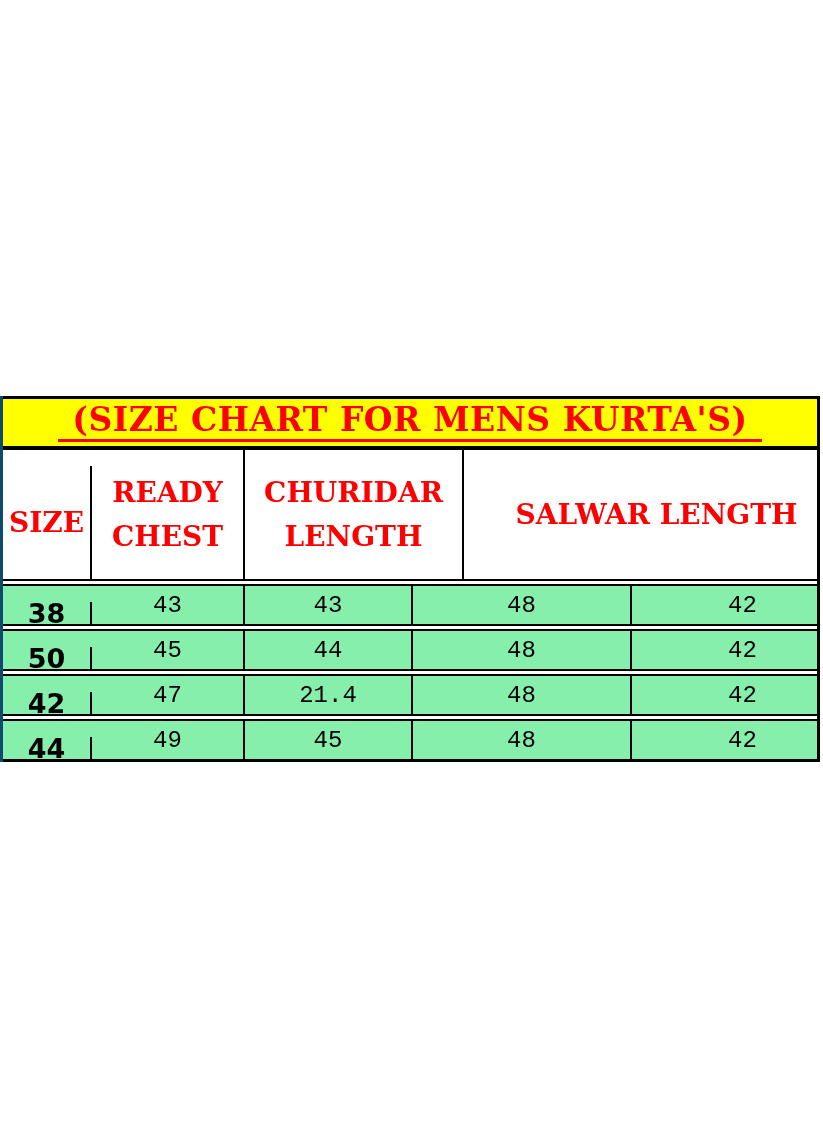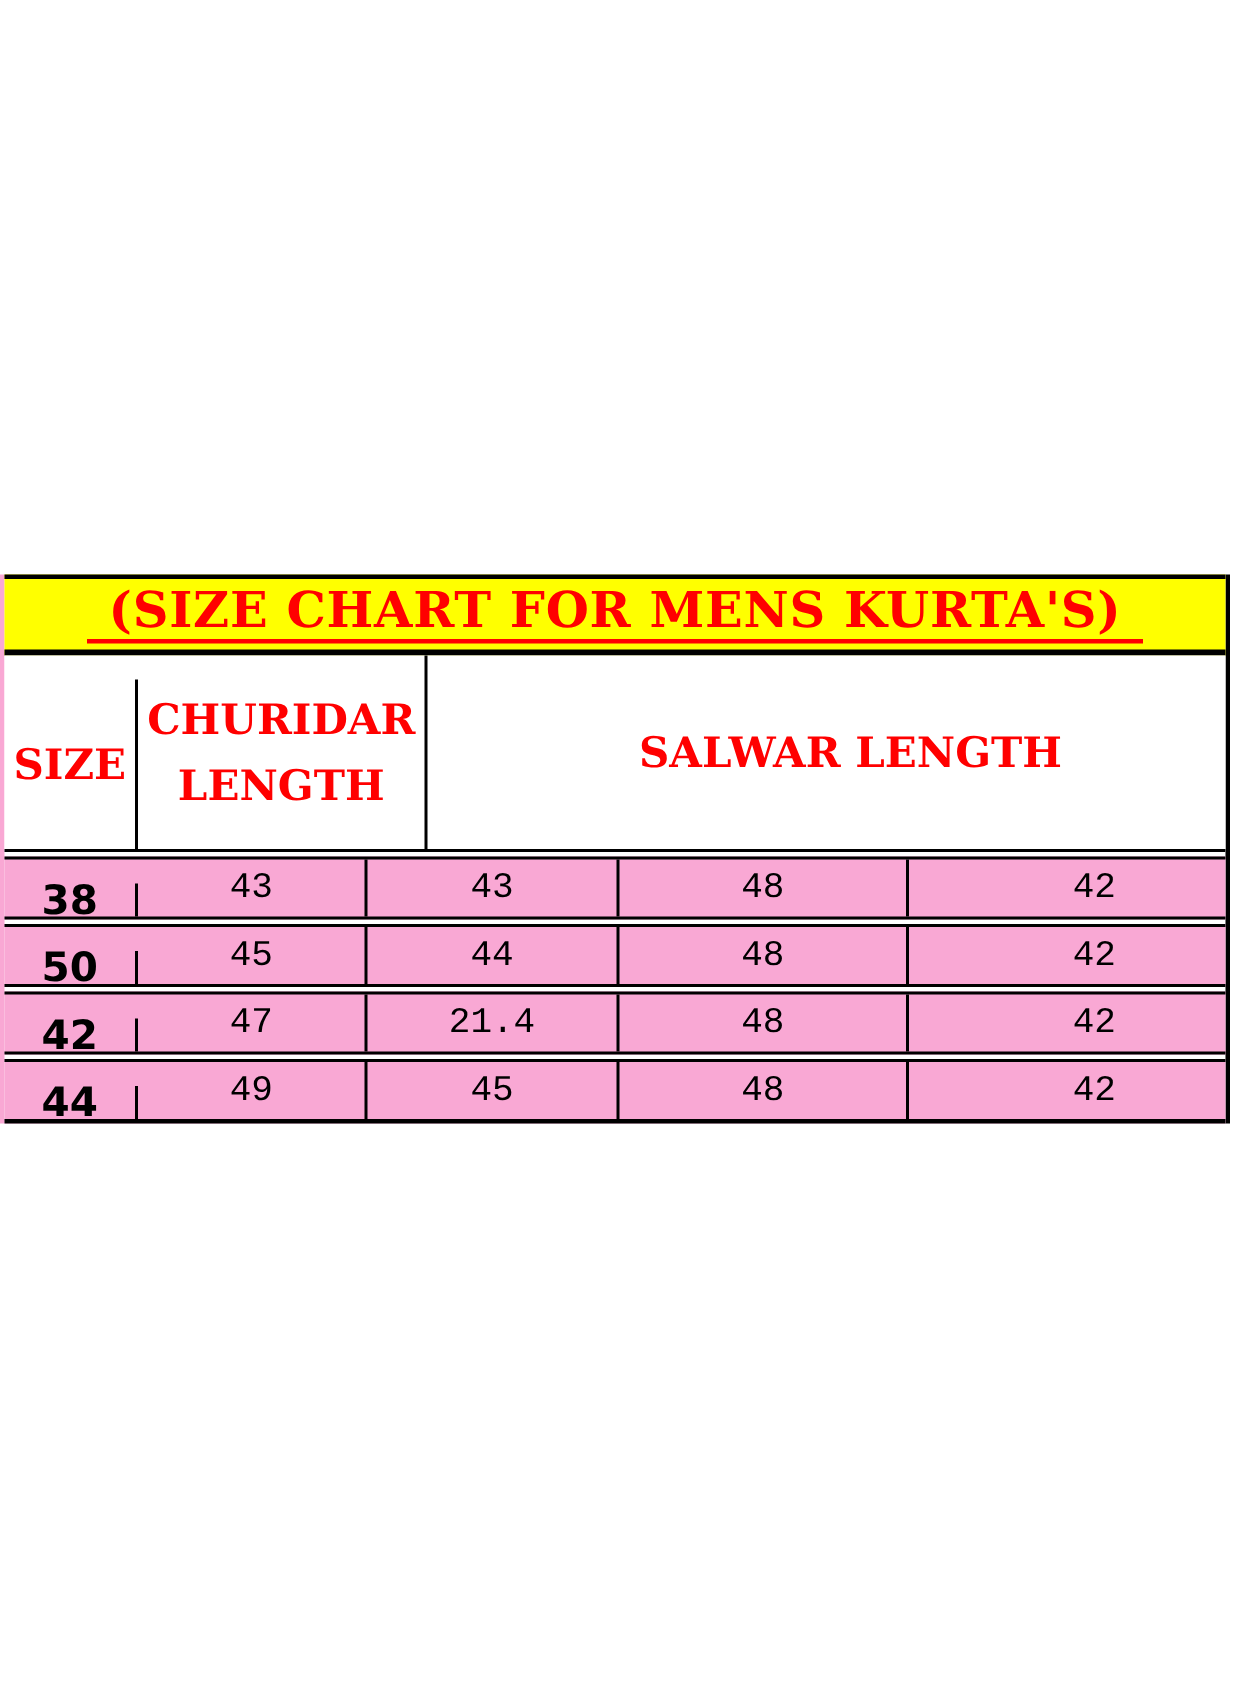--- a/index.html
+++ b/index.html
@@ -5,25 +5,25 @@
   html, body { margin: 0; padding: 0; background: #ffffff; }
   .page {
     position: relative;
     width: 823px;
     height: 1132px;
     background: #ffffff;
     overflow: hidden;
   }
   .size-chart {
     position: absolute;
-    top: 383px;
+    top: 396px;
     left: 0;
     width: 820px;
     box-sizing: border-box;
-    border-left: 3px solid #f9a8d4;
+    border-left: 3px solid #0c4a6e;
     border-right: 3px solid #000;
     background: #ffffff;
   }
   
   .banner {
     box-sizing: border-box;
     height: 54px;
     background: #ffff00;
     border-top: 3px solid #000;
     border-bottom: 4px solid #000;
@@ -61,31 +61,31 @@
     font-weight: bold;
     font-size: 28px;
     line-height: 1.55;
     color: #ff0000;
     padding: 0 4px;
   }
   .hcell:last-child { border-right: none; }
   .c0 { width: 89px; flex: none; margin-top: 16px; }
   .c1 { width: 153px; flex: none; }
   .c2 { width: 168px; flex: none; }
-  .c3 { width: 193px; flex: none; }
+  .c3 { width: 219px; flex: none; }
   .c4 { flex: 1; padding-left: 36px; }
   
   .data-row {
     display: flex;
     box-sizing: border-box;
     height: 42px;
     margin-top: 3px;
     border-top: 2px solid #000;
     border-bottom: 2px solid #000;
-    background: #f9a8d4;
+    background: #86efac;
   }
   .data-row:last-child { border-bottom: 3px solid #000; height: 43px; }
   .dcell {
     box-sizing: border-box;
     border-right: 2px solid #000;
     display: flex;
     align-items: center;
     justify-content: center;
     font-family: Liberation Mono, monospace;
     font-size: 24px;
@@ -103,20 +103,21 @@
 
 <div class="page">
   <div class="size-chart">
 
     <div class="banner">
       <span class="banner-title">(SIZE CHART FOR MENS KURTA'S)</span>
     </div>
 
     <div class="header-row">
       <div class="hcell c0">SIZE</div>
+      <div class="hcell c1">READY CHEST</div>
       <div class="hcell c3">CHURIDAR LENGTH</div>
       <div class="hcell c4">SALWAR LENGTH</div>
     </div>
 
     <div class="data-row">
       <div class="dcell size c0">38</div>
       <div class="dcell c1">43</div>
       <div class="dcell c2">43</div>
       <div class="dcell c3">48</div>
       <div class="dcell c4">42</div>

